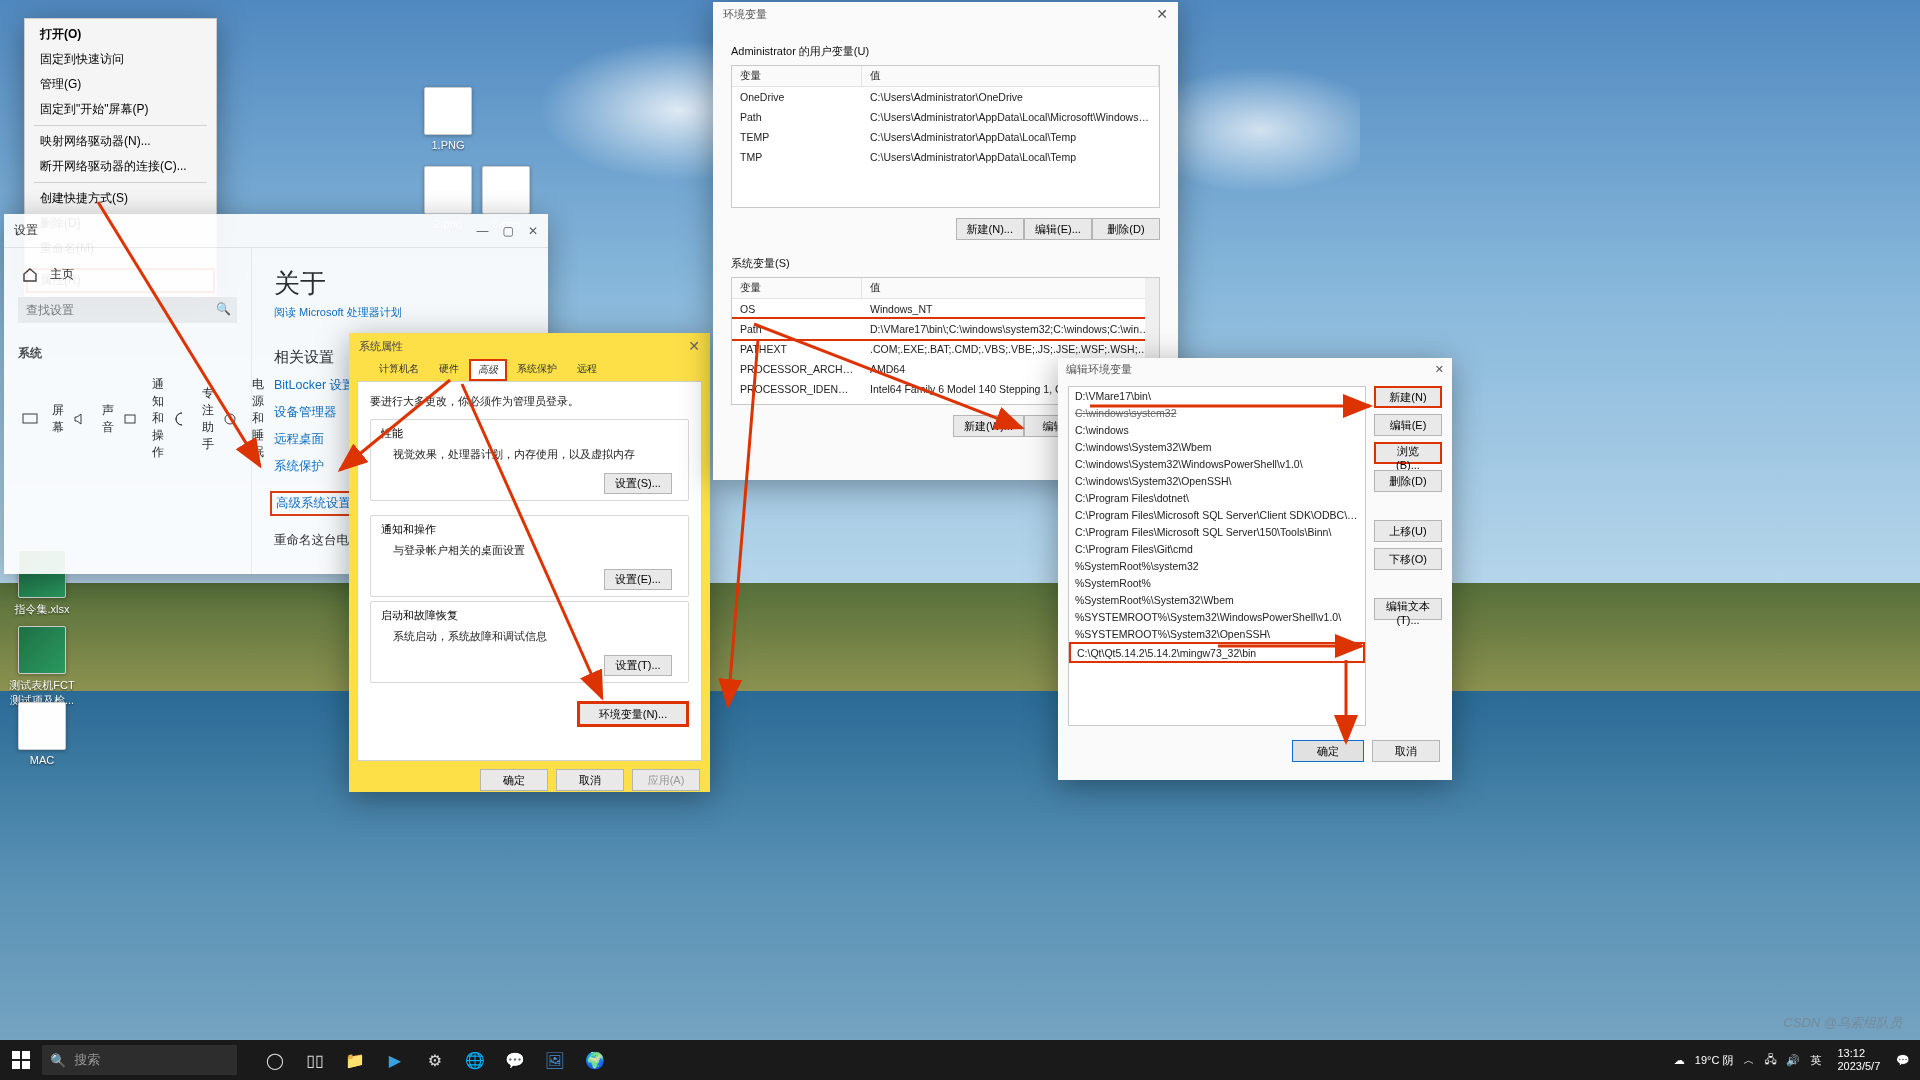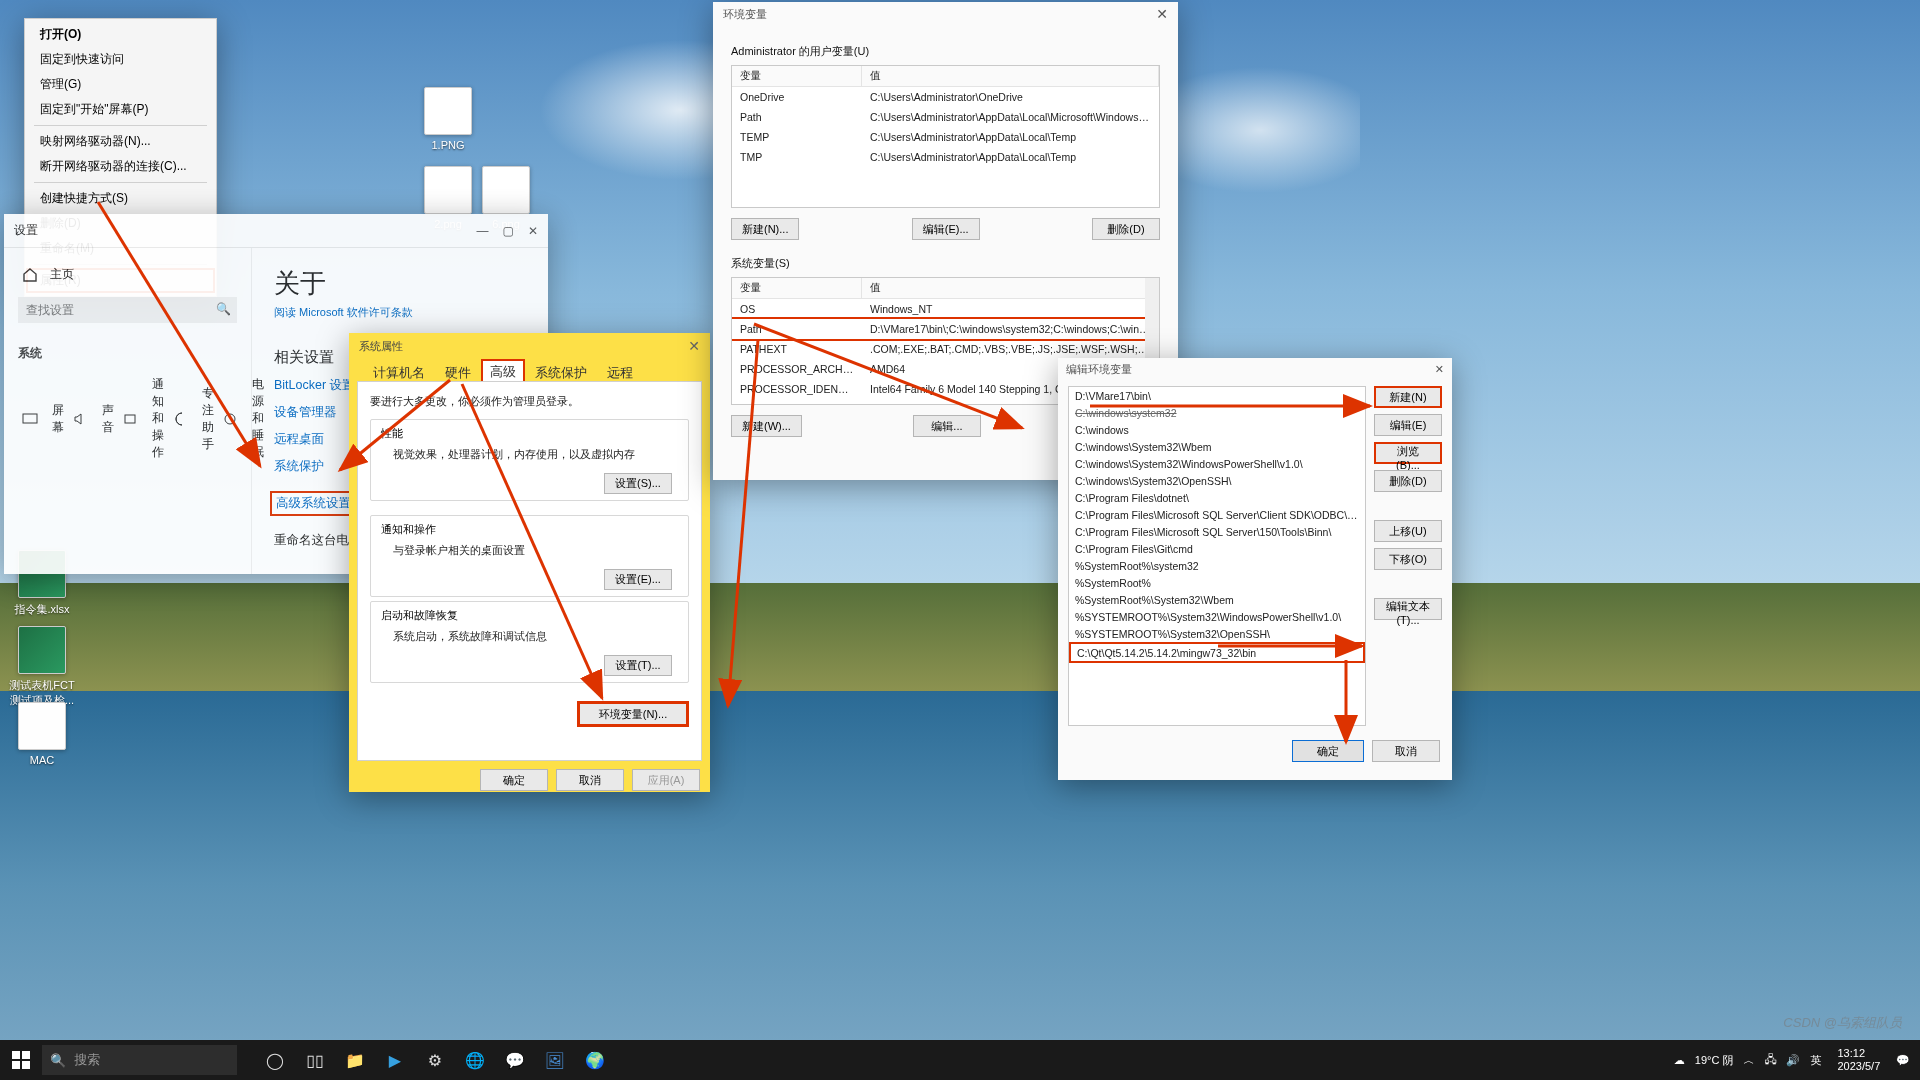--- a/index.html
+++ b/index.html
@@ -43,23 +43,23 @@
 .wset-link{color:#0067c0; font-size:11px;}
 .wset-main h2{font-size:15px; font-weight:400; margin:28px 0 10px;}
 .rel-links a{display:block; color:#0067c0; font-size:12.5px; margin:10px 0; cursor:pointer; text-decoration:none;}
 .rel-links a.hl{border:2px solid #d30; display:inline-block; padding:2px 4px; margin:6px -4px;}
 .rel-links span{display:block; color:#222; font-size:12.5px; margin:10px 0;}
 
 
 .wsys{left:349px; top:333px; width:361px; height:459px; background:#fde047;}
 .wsys-title{height:26px; display:flex; align-items:center; padding:0 10px; font-size:11px; color:#444;}
 .wsys-title .cls{margin-left:auto; font-size:14px; color:#666;}
-.wsys-tabs{display:flex; padding:0 14px; font-size:13px; color:#333; height:22px; align-items:flex-start;}
+.wsys-tabs{display:flex; padding:0 20px; font-size:10px; color:#333; height:22px; align-items:flex-end;}
 .wsys-tabs span{padding:4px 9px; border:1px solid transparent;}
-.wsys-tabs span.act{border:1px solid #b0b0b0; border-bottom:1px solid #fff; background:#fff;}
+.wsys-tabs span.act{border:1px solid #b0b0b0; border-bottom:1px solid #fff; background:#fff;font-style:italic;}
 .wsys-tabs span.hl{border:2px solid #d30; padding:2px 7px;}
 .wsys-body{border:1px solid #d0d0d0; margin:0 8px; padding:12px 12px 8px 12px; background:#fff; height:380px; position:relative;}
 .wsys-body .sec-title{font-size:11px; color:#000; margin:10px 0 6px;}
 .wsys-body .sec-desc{font-size:11px; color:#222; margin:4px 0 10px 12px;}
 .wsys-body .sbtn{position:absolute; right:16px; width:68px; height:21px; font-size:11px; background:#e9e9e9; border:1px solid #b5b5b5;}
 .wsys-body .group{border:1px solid #d8d8d8; border-radius:2px; padding:6px 10px 28px 10px; margin-top:4px; position:relative;}
 .wsys-bottom{display:flex; justify-content:flex-end; gap:8px; padding:8px 10px;}
 .wbtn{min-width:68px; height:22px; font-size:11px; background:#e9e9e9; border:1px solid #b5b5b5; padding:0 10px;}
 .wbtn.hl{border:3px solid #d30;}
 .wbtn.prim{background:#e1e1e1; border:1.5px solid #0b6dd4;}
@@ -71,21 +71,21 @@
 .wenv-body{padding:6px 18px 10px 18px;}
 .wenv-lbl{font-size:11px; color:#111; margin:12px 0 6px;}
 .wenv-list{border:1px solid #c9c9c9; background:#fff; font-size:10.5px;}
 .wenv-hdr{display:flex; background:#fafafa; border-bottom:1px solid #e4e4e4;}
 .wenv-hdr span{padding:3px 8px; border-right:1px solid #e4e4e4;}
 .wenv-row{display:flex; padding:2px 0;}
 .wenv-row span{padding:2px 8px; white-space:nowrap; overflow:hidden; text-overflow:ellipsis;}
 .wenv-row.hl{border:2px solid #d30; margin:-2px;}
 .col-var{width:130px;}
 .col-val{flex:1;}
-.wenv-btns{display:flex; justify-content:space-between; gap:6px; padding:10px 0 4px;}
+.wenv-btns{display:flex; justify-content:flex-end; padding:10px 0 4px;}
 .wenv-list.sys{height:128px; overflow:hidden; position:relative;}
 .scrolly{position:absolute; right:0; top:0; width:14px; height:100%; background:#efefef;}
 
 
 .wedit{left:1058px; top:358px; width:394px; height:422px; background:#fafafa;}
 .wedit-title{height:22px; display:flex; align-items:center; padding:0 8px; font-size:11px; color:#555;}
 .wedit-title .cls{margin-left:auto;}
 .wedit-body{display:flex; padding:6px 10px 8px 10px; gap:8px;}
 .wedit-list{flex:1; border:1px solid #c9c9c9; background:#fff; font-size:10.5px; height:340px; overflow:hidden;}
 .wedit-list .li{padding:2.5px 6px; white-space:nowrap; overflow:hidden; text-overflow:ellipsis;}
@@ -202,21 +202,21 @@
         <div class="ni">
             <svg width="16" height="16">
               <circle cx="8" cy="8" r="5" fill="none" stroke="#333"></circle>
             </svg>
             <span>电源和睡眠</span>
           </div>
       </div>
     </div>
     <div class="wset-main">
       <h1>关于</h1>
-      <span class="wset-link">阅读 Microsoft 软件许可条款</span>
+      <span class="wset-link">阅读 Microsoft 处理器计划</span>
       <h2>相关设置</h2>
       <div class="rel-links">
         <a>BitLocker 设置</a>
         <a>设备管理器</a>
         <a>远程桌面</a>
         <a>系统保护</a>
         <a class="hl">高级系统设置</a>
         <span>重命名这台电脑</span>
       </div>
     </div>

